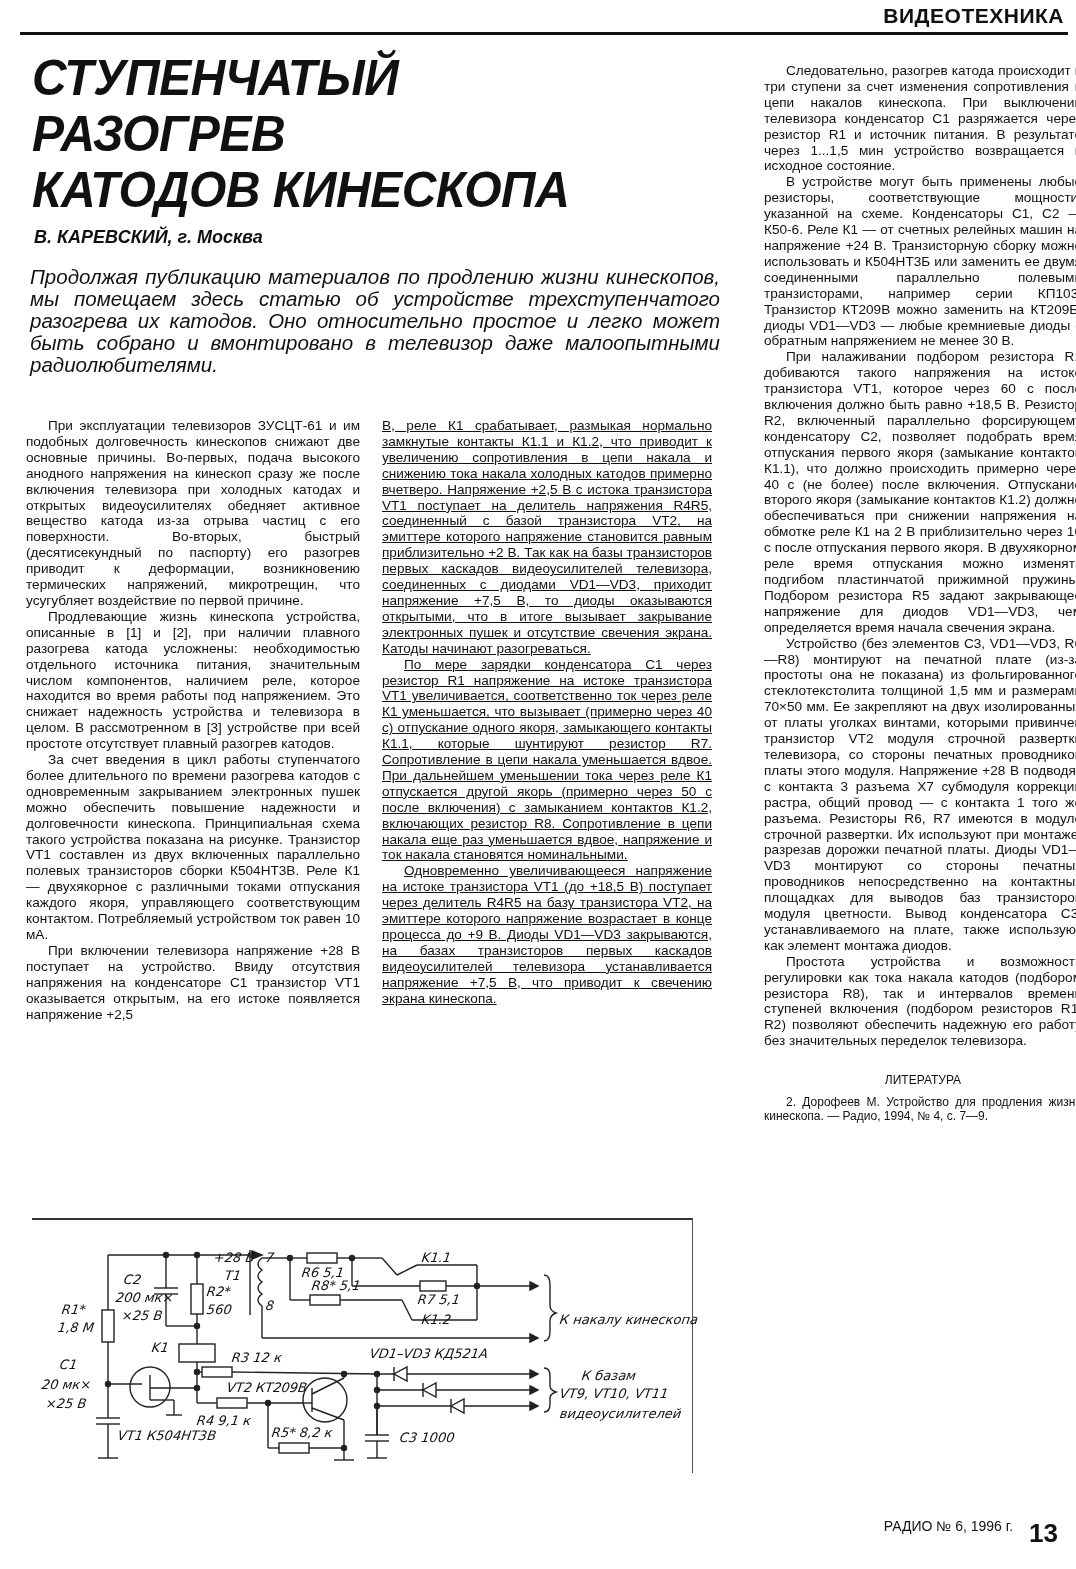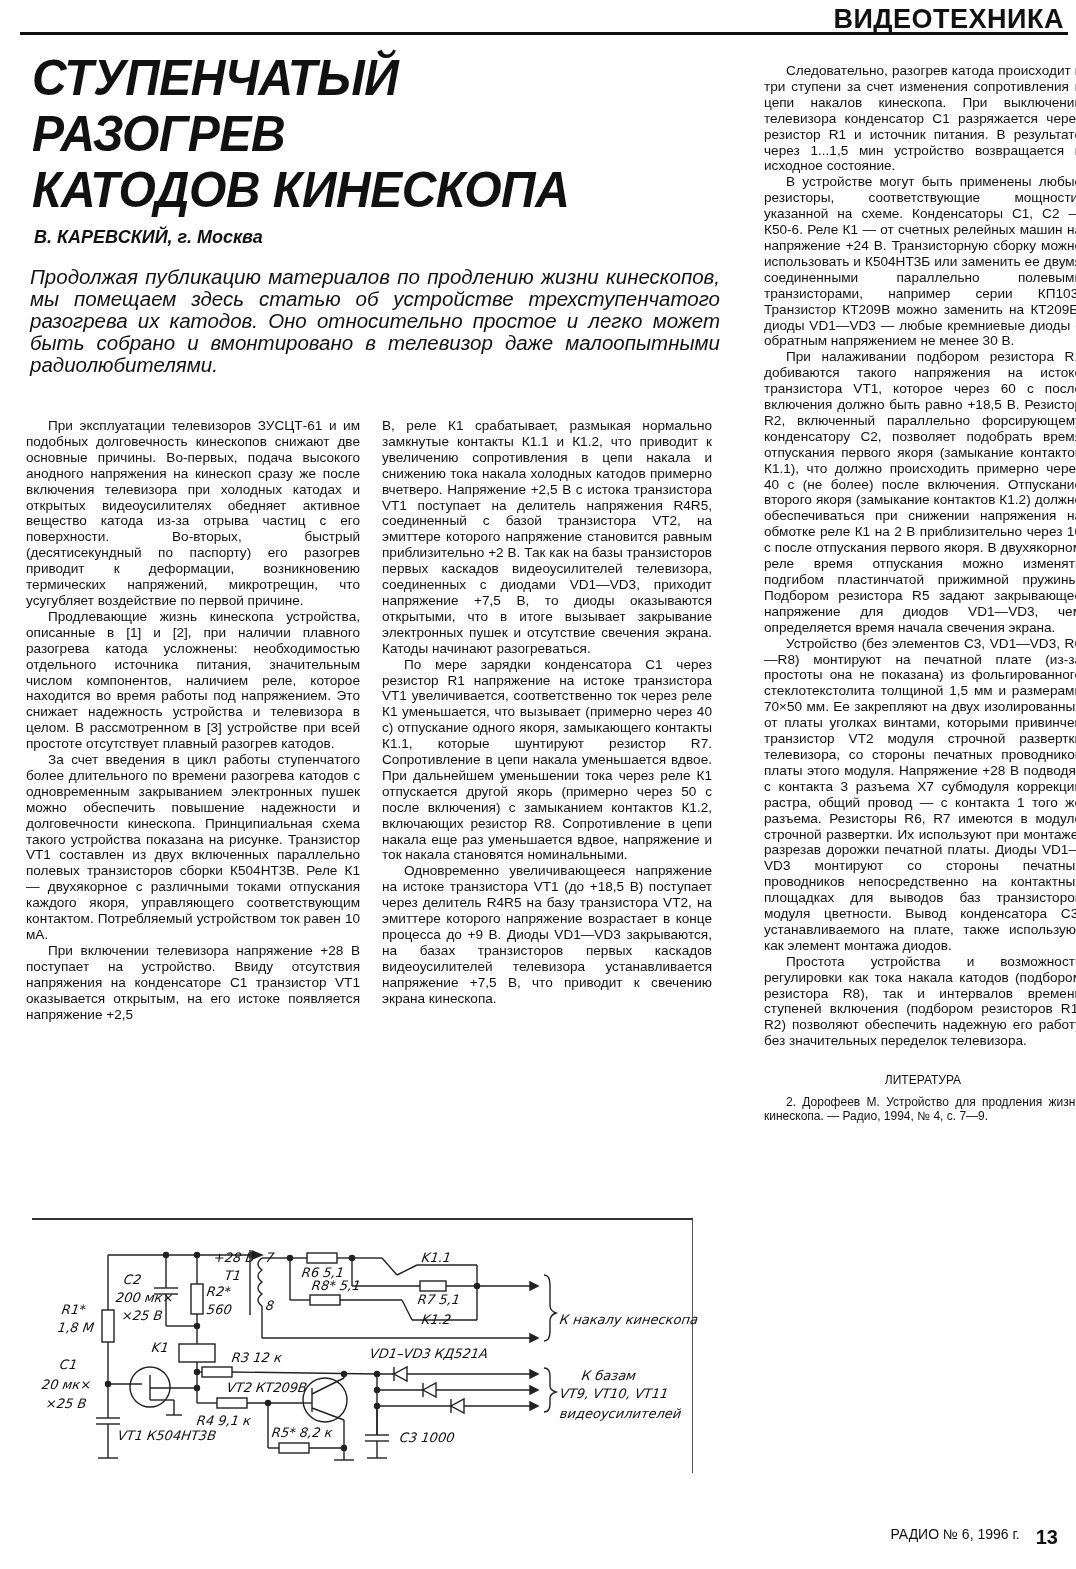--- a/index.html
+++ b/index.html
@@ -1,41 +1,41 @@
 <!DOCTYPE html>
 <html><head>
 <meta charset="utf-8">
 <style>
   html, body { margin: 0; padding: 0; background: #ffffff; }
   body { width: 1076px; height: 1569px; position: relative; overflow: hidden;
          font-family: "Liberation Sans", "DejaVu Sans", sans-serif; color: #111; }
-  .rubric { position: absolute; right: 12px; top: 4px; font-weight: bold; font-size: 27px; letter-spacing: 0.5px; }
+  .rubric { position: absolute; right: 12px; top: 4px; font-weight: bold; font-size: 21px; letter-spacing: 0.5px; }
   .rule { position: absolute; left: 20px; right: 8px; top: 32px; height: 3px; background: #111; }
   .title { position: absolute; left: 32px; top: 50px; width: 640px; font-weight: bold; font-style: italic;
            font-size: 50px; line-height: 56px; letter-spacing: -0.5px; transform: scaleX(0.96); transform-origin: left; }
   .title div { white-space: nowrap; }
   .author { position: absolute; left: 34px; top: 227px; font-weight: bold; font-style: italic; font-size: 18px; }
   .lead { position: absolute; left: 30px; top: 266px; width: 690px; font-style: italic; font-size: 20.5px;
           line-height: 22px; text-align: justify; }
   .col { position: absolute; font-size: 13.6px; line-height: 15.9px; text-align: justify; hyphens: auto; }
   .col p { margin: 0; text-indent: 22px; }
   .col p.cont { text-indent: 0; }
   #col1 { left: 26px; top: 418px; width: 334px; }
-  #col2 { left: 382px; top: 418px; width: 330px; }
+  #col2 { left: 382px; top: 418px; width: 330px; text-decoration: underline; }
   #col3 { left: 740px; top: 63px; width: 318px; margin-left: 24px; }
   .lit-h { text-align: center; font-size: 12px; margin: 24px 0 6px; }
   .refs { font-size: 12px; line-height: 14px; }
   .refs p { text-indent: 22px; margin: 0; }
   .schematic { position: absolute; left: 32px; top: 1218px; width: 660px; height: 253px;
                border-top: 2px solid #333; border-right: 1px solid #555; }
   .schematic svg { position: absolute; left: 0; top: 0; }
   .sch-label { position: absolute; font-style: italic; font-size: 13px; white-space: nowrap;
                font-family: "DejaVu Sans", sans-serif; transform: skewX(-8deg); }
   .footer { position: absolute; right: 18px; bottom: 20px; font-size: 14px; display: flex; align-items: flex-start; gap: 16px; }
-  .footer .pg { font-size: 20px; font-weight: bold; }
+  .footer .pg { font-size: 26px; font-weight: bold; }
 </style>
 </head>
 <body>
 
 <div class="rubric">ВИДЕОТЕХНИКА</div>
 <div class="rule"></div>
 
 <div class="title">
   <div>СТУПЕНЧАТЫЙ</div>
   <div>РАЗОГРЕВ</div>

